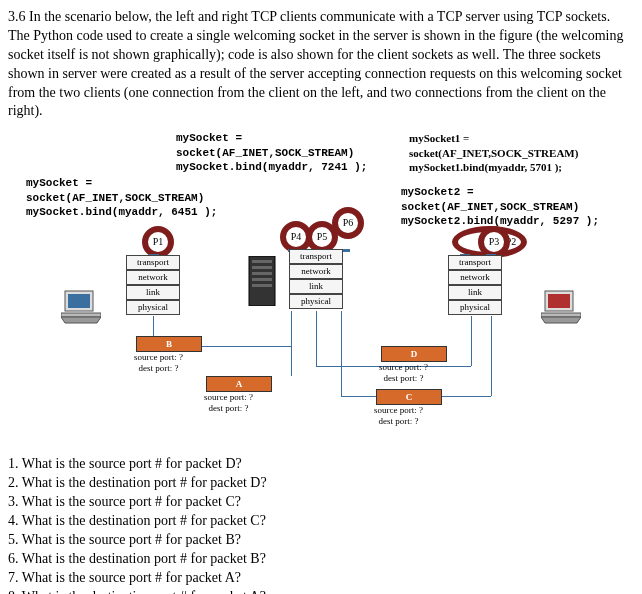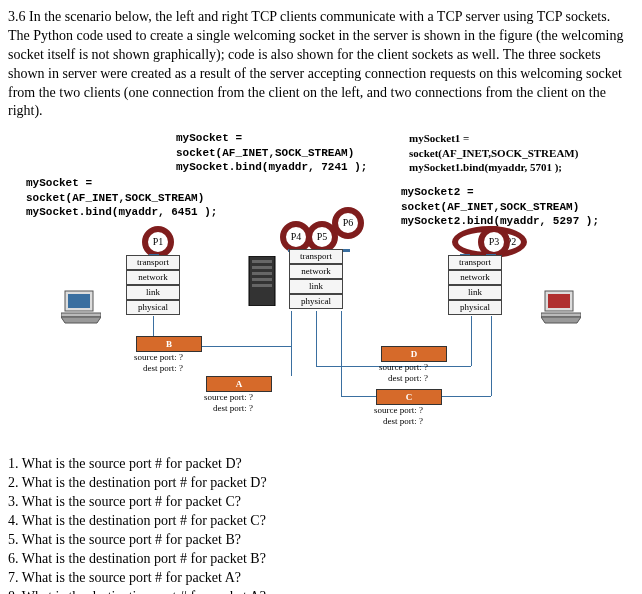--- a/index.html
+++ b/index.html
@@ -61,21 +61,21 @@
     font-weight: bold;
     width: 64px;
     text-align: center;
     height: 14px;
     line-height: 14px;
     border: 1px solid #333;
   }
   .packet-label {
     position: absolute;
     font-size: 9px;
-    text-align: right;
+    text-align: center;
     line-height: 1.2;
     white-space: nowrap;
   }
   .computer-icon {
     position: absolute;
     width: 40px;
     height: 36px;
   }
   .computer-icon svg { width: 100%; height: 100%; }
   .server-icon {

